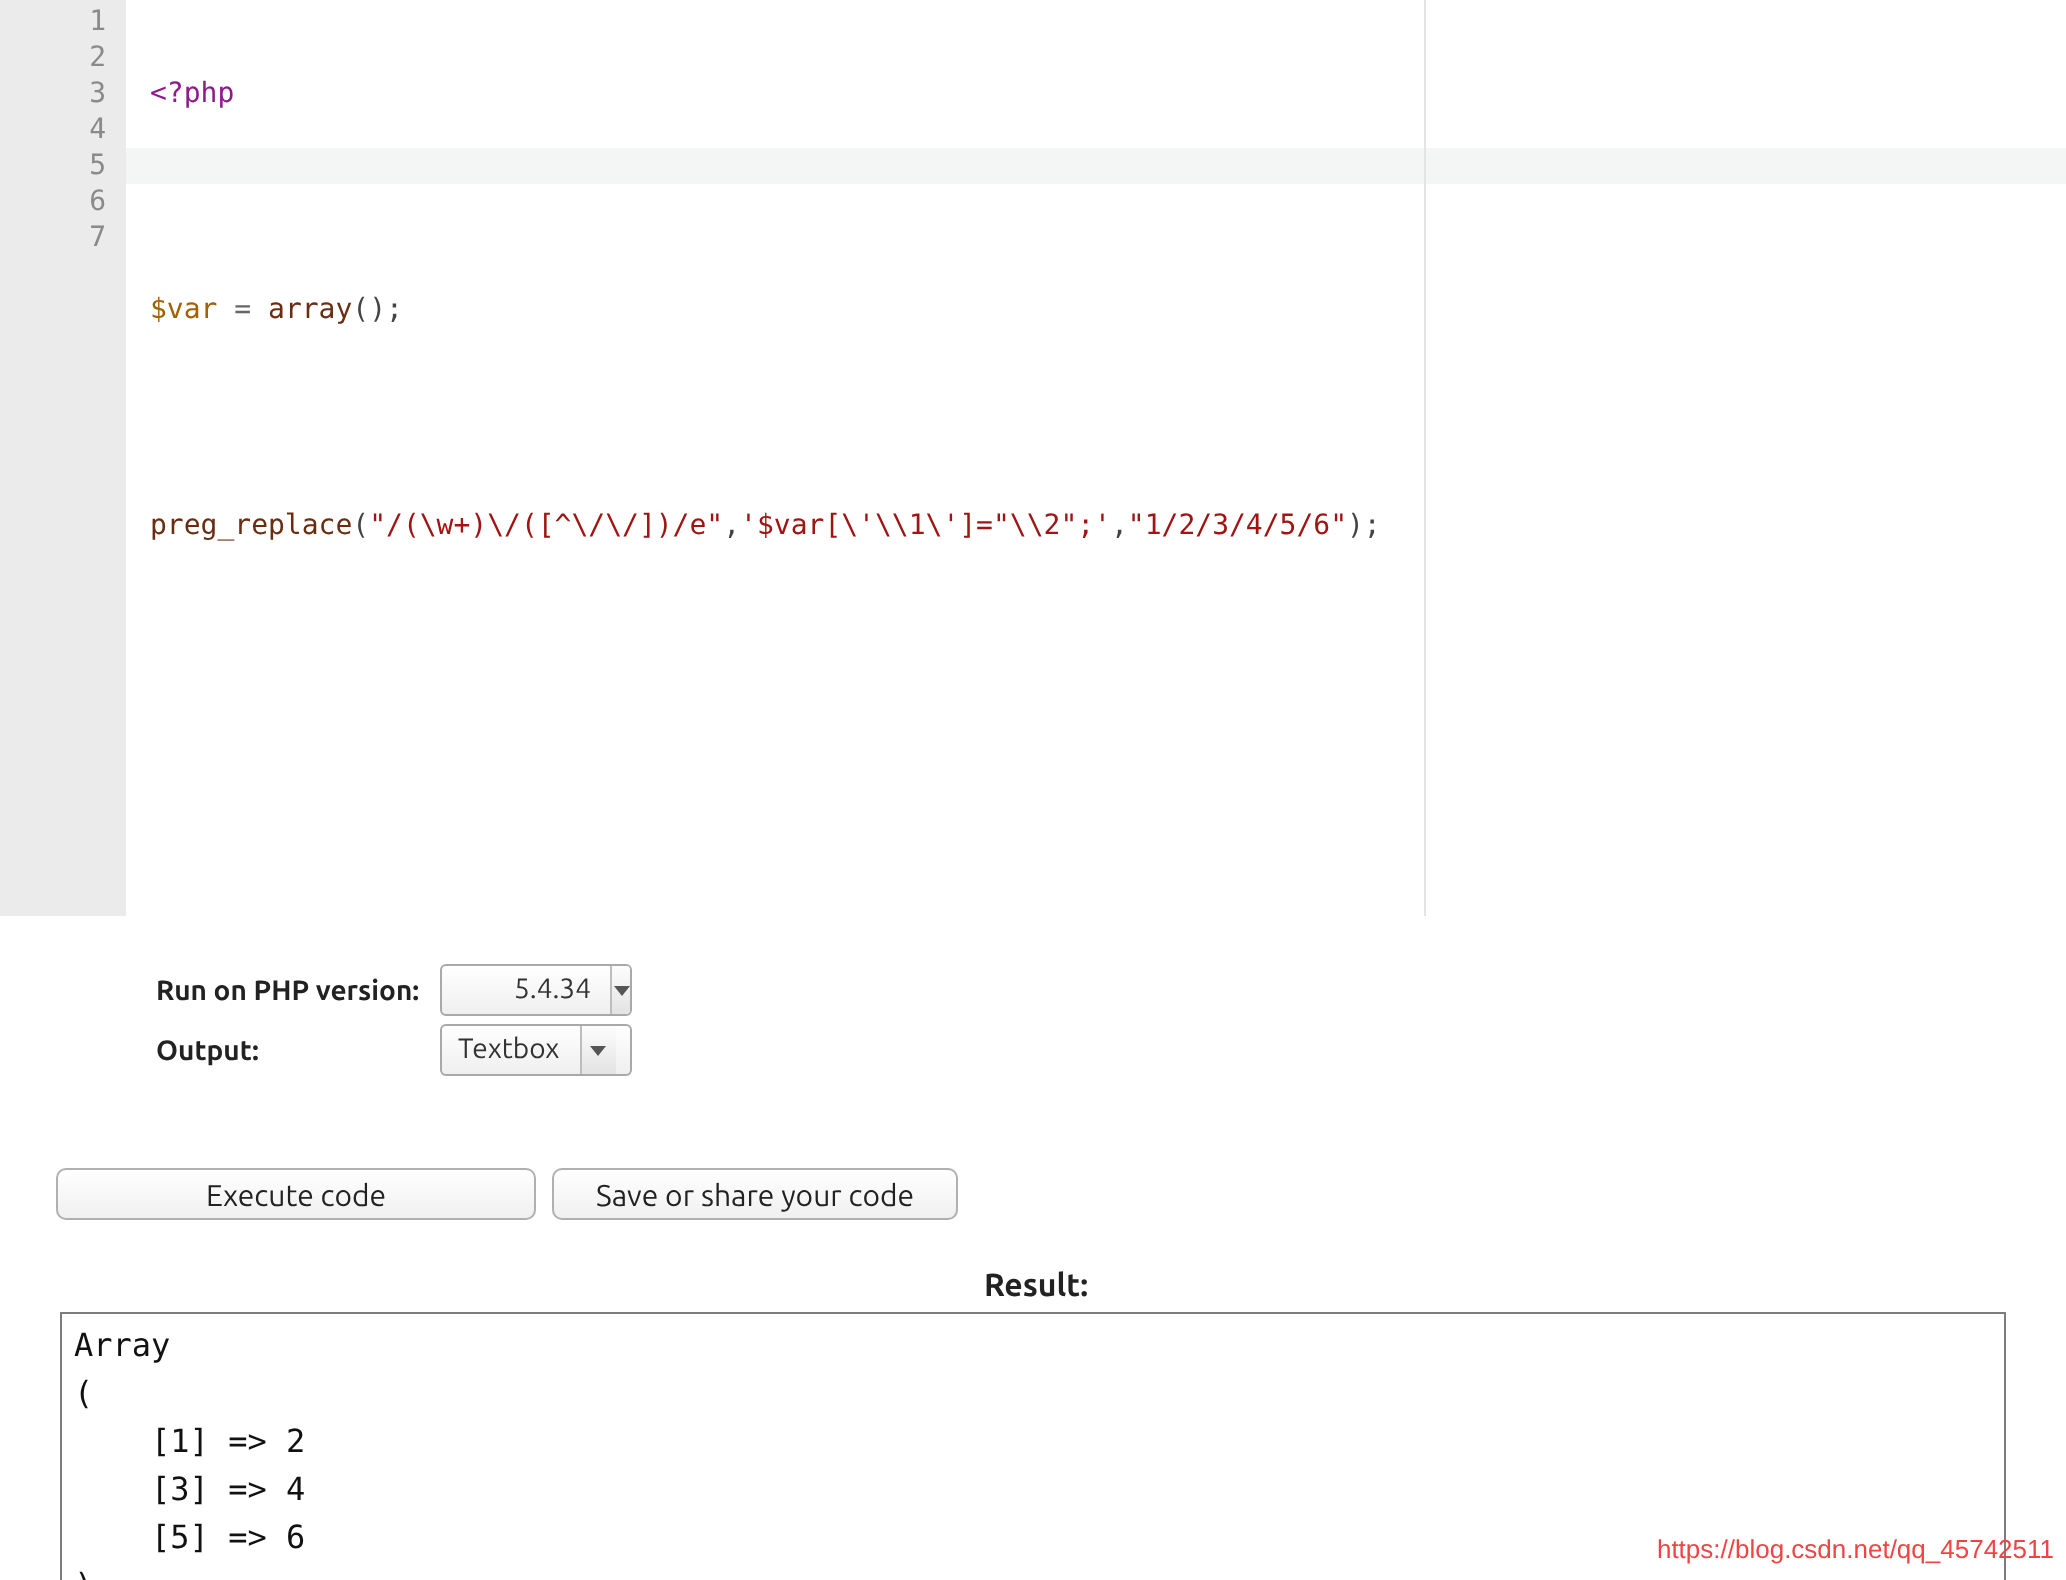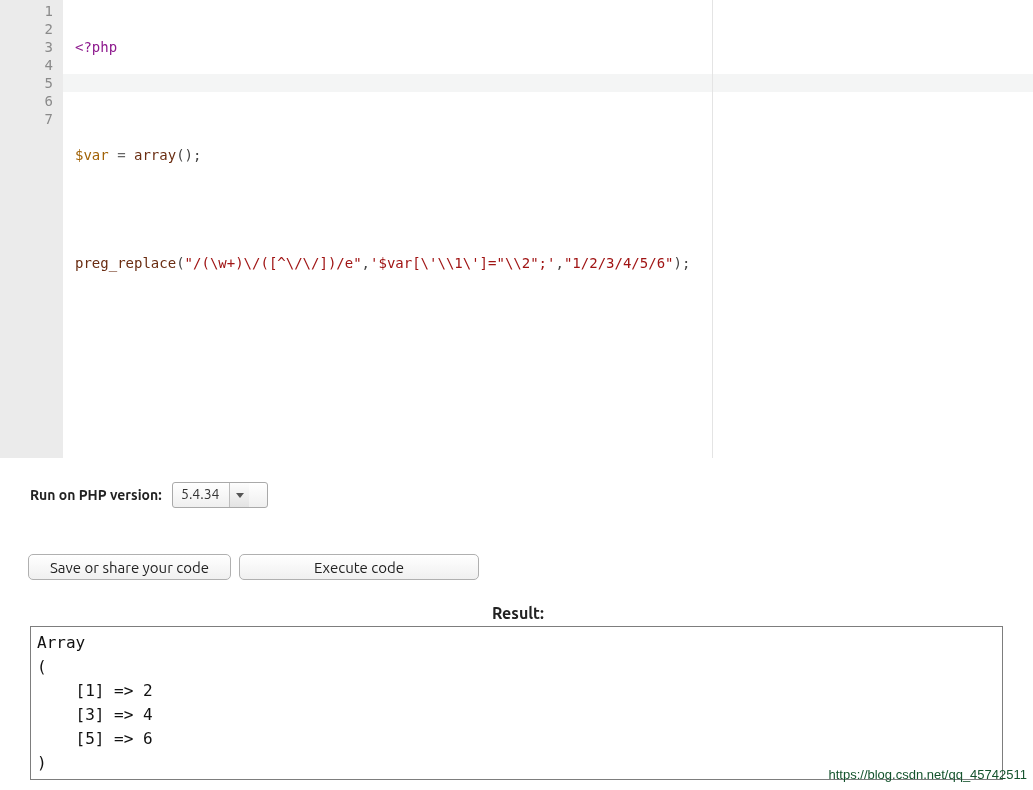--- a/index.html
+++ b/index.html
@@ -70,20 +70,21 @@
 
   
   .controls {
     padding: 24px 0 0 30px;
     font-size: 14px;
   }
   .ctrl-row {
     display: flex;
     align-items: center;
     margin-bottom: 4px;
+    margin-left: 48px;
   }
   .ctrl-label {
     width: 142px;
     font-weight: 700;
     color: #222;
   }
   .select-wrap {
     display: inline-flex;
     align-items: stretch;
     border: 1px solid #a9a9a9;
@@ -102,21 +103,21 @@
     border-left: 1px solid #bdbdbd;
     display: flex; align-items: center; justify-content: center;
     background: linear-gradient(#fdfdfd,#e3e3e3);
   }
   .chev {
     width: 0; height: 0;
     border-left: 4px solid transparent;
     border-right: 4px solid transparent;
     border-top: 5px solid #555;
   }
-  .select-php { width: 96px; }
+  .select-php { width: 96px; padding-left: 28px; }
   .select-out { width: 96px; }
   .select-out .sel-btn { width: 18px; }
 
   .buttons {
     padding: 42px 0 0 28px;
     display: flex;
     gap: 8px;
   }
   .btn {
     border: 1px solid #b0b0b0;
@@ -156,21 +157,21 @@
     padding: 4px 6px;
     white-space: pre;
     color: #111;
   }
 
   .watermark {
     position: absolute;
     right: 6px;
     bottom: 8px;
     font-size: 13px;
-    color: #14532d;
+    color: #ef4444;
     font-family: Arial, sans-serif;
     pointer-events: none;
   }
 </style>
 </head>
 <body>
 
 <div class="page">
 
   <div class="editor">
@@ -200,25 +201,34 @@
   <div class="controls">
     <div class="ctrl-row">
       <div class="ctrl-label">Run on PHP version:</div>
       <div class="select-wrap select-php">
         <div class="sel-text">5.4.34</div>
         <div class="sel-btn">
             <div class="chev"></div>
           </div>
       </div>
     </div>
+    <div class="ctrl-row">
+      <div class="ctrl-label">Output:</div>
+      <div class="select-wrap select-out">
+        <div class="sel-text">Textbox</div>
+        <div class="sel-btn">
+            <div class="chev"></div>
+          </div>
+      </div>
+    </div>
   </div>
 
   <div class="buttons">
+    <div class="btn btn-exec">Execute code</div>
     <div class="btn btn-share">Save or share your code</div>
-    <div class="btn btn-exec">Execute code</div>
   </div>
 
   <div class="result-area">
     <div class="result-title">Result:</div>
     <div class="result-box">Array
 (
     [1] =&gt; 2
     [3] =&gt; 4
     [5] =&gt; 6
 )</div>

